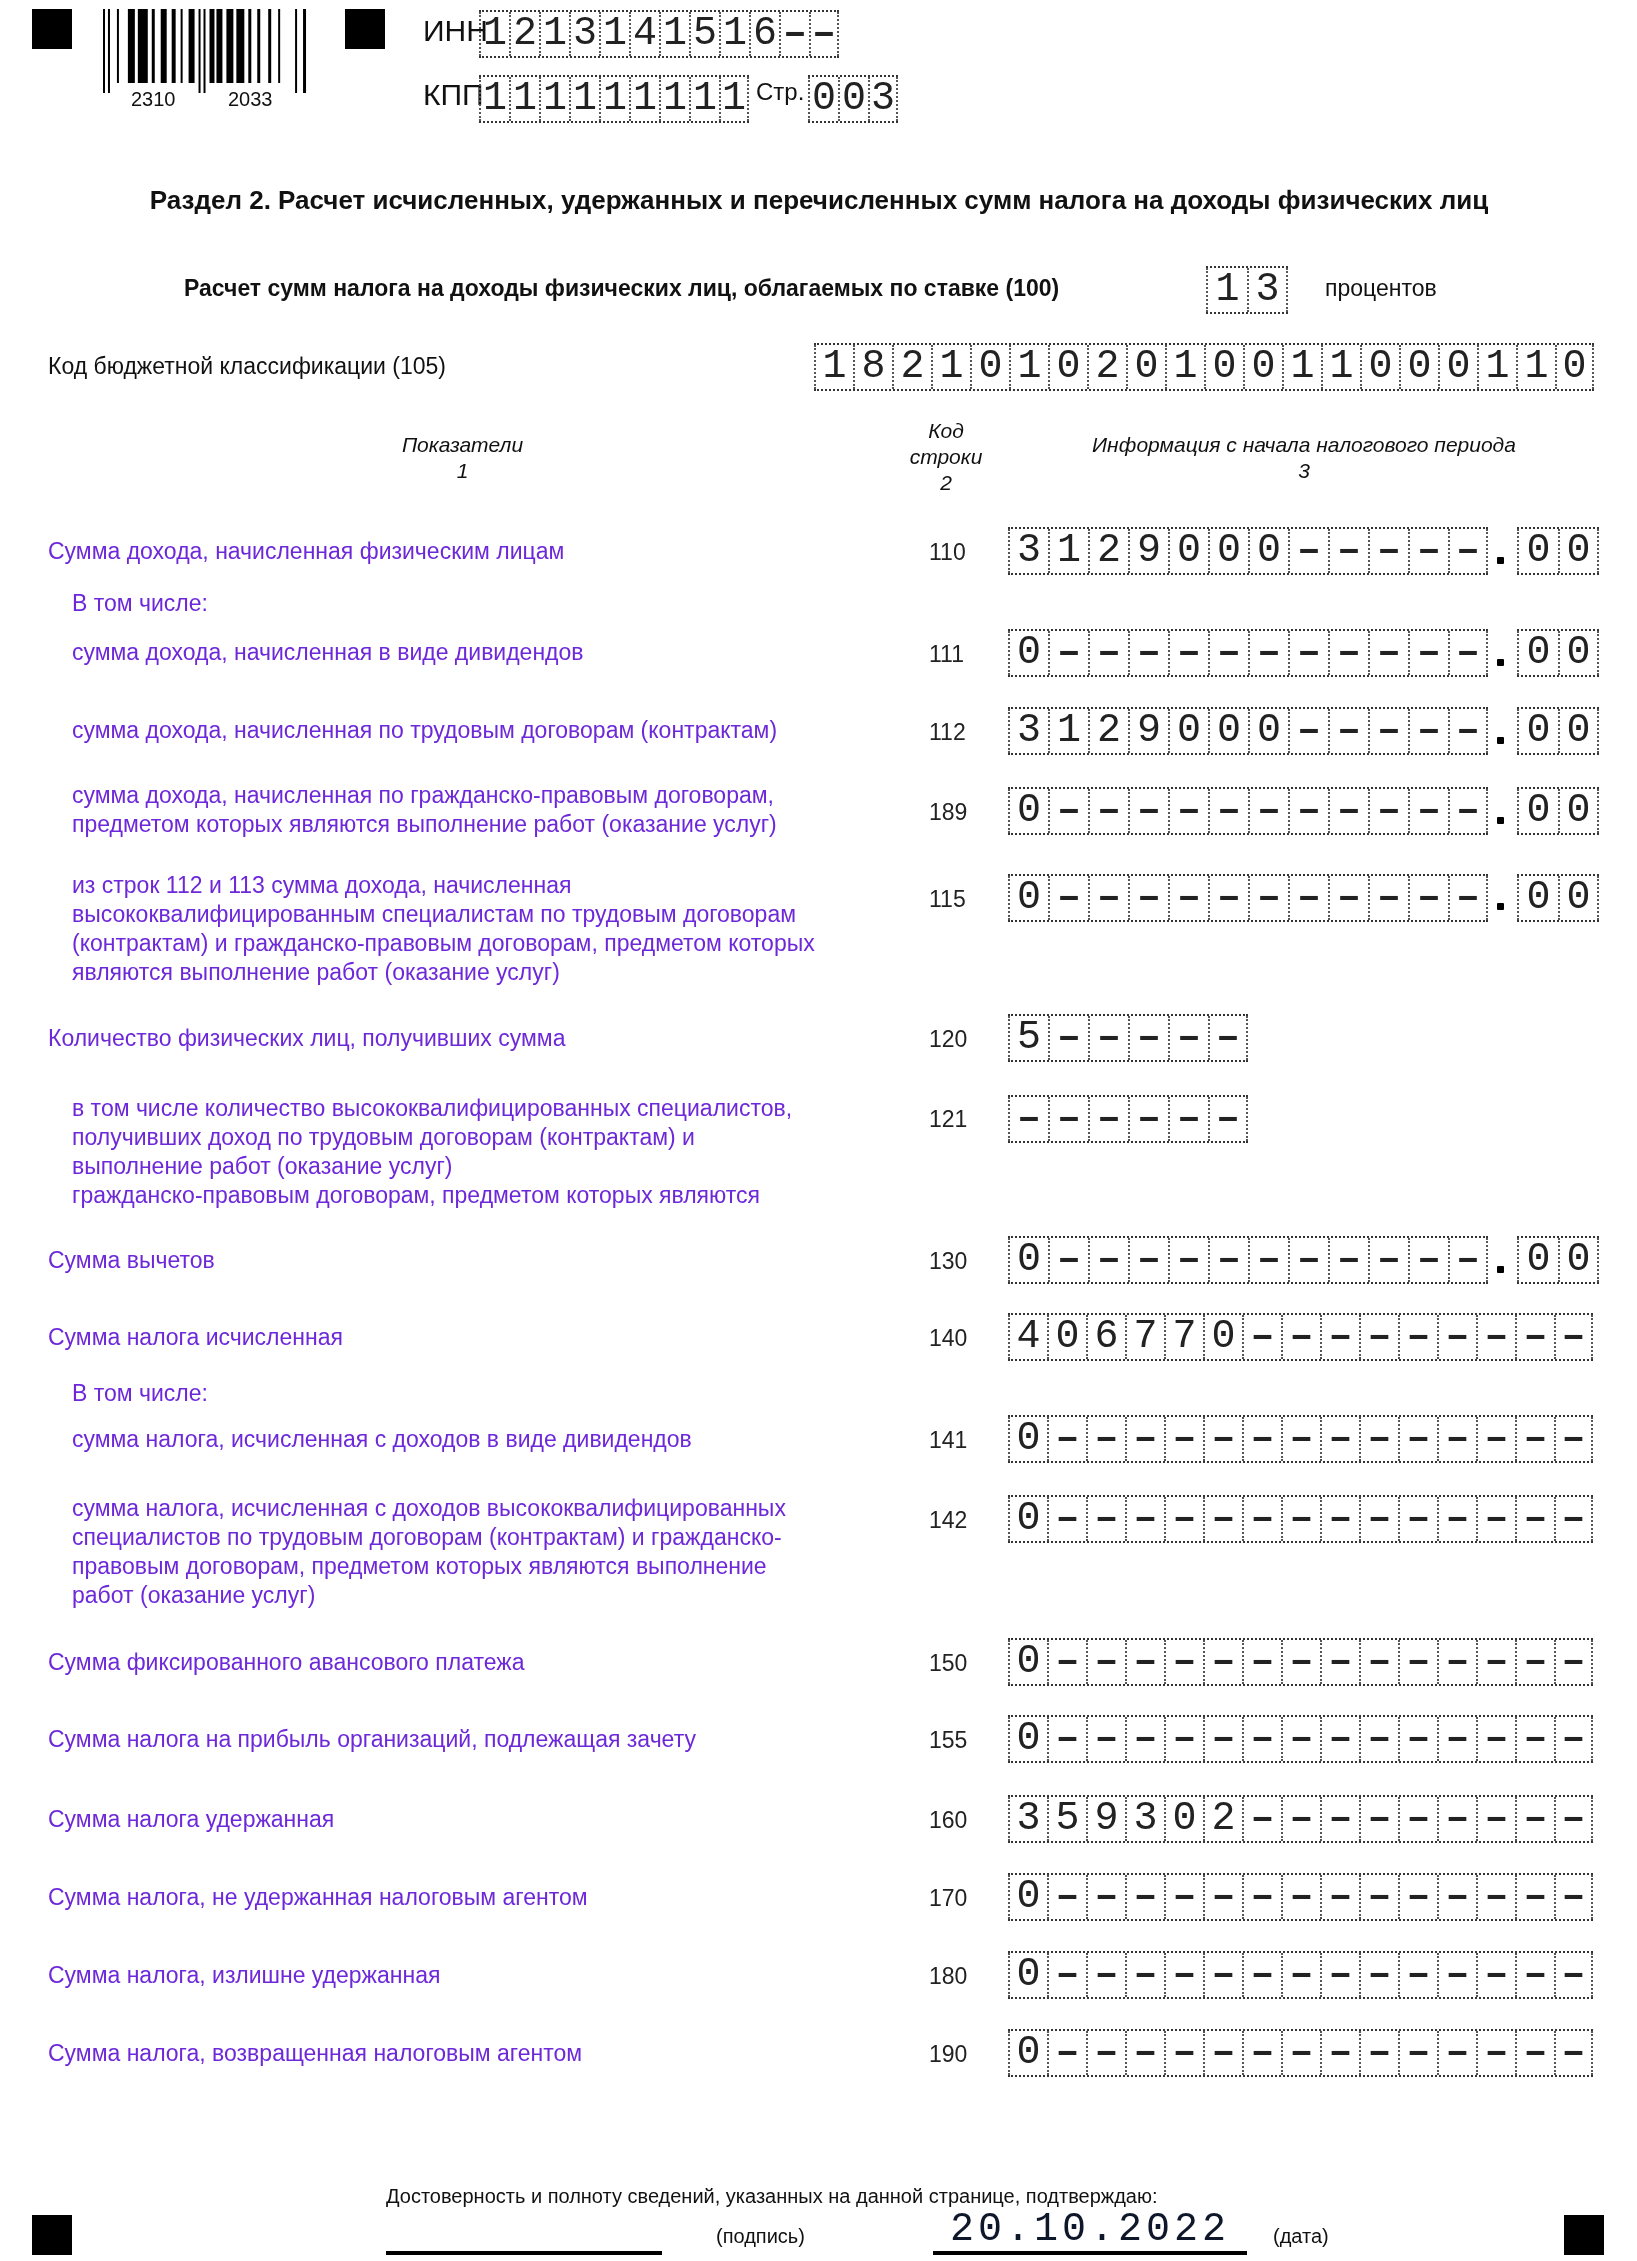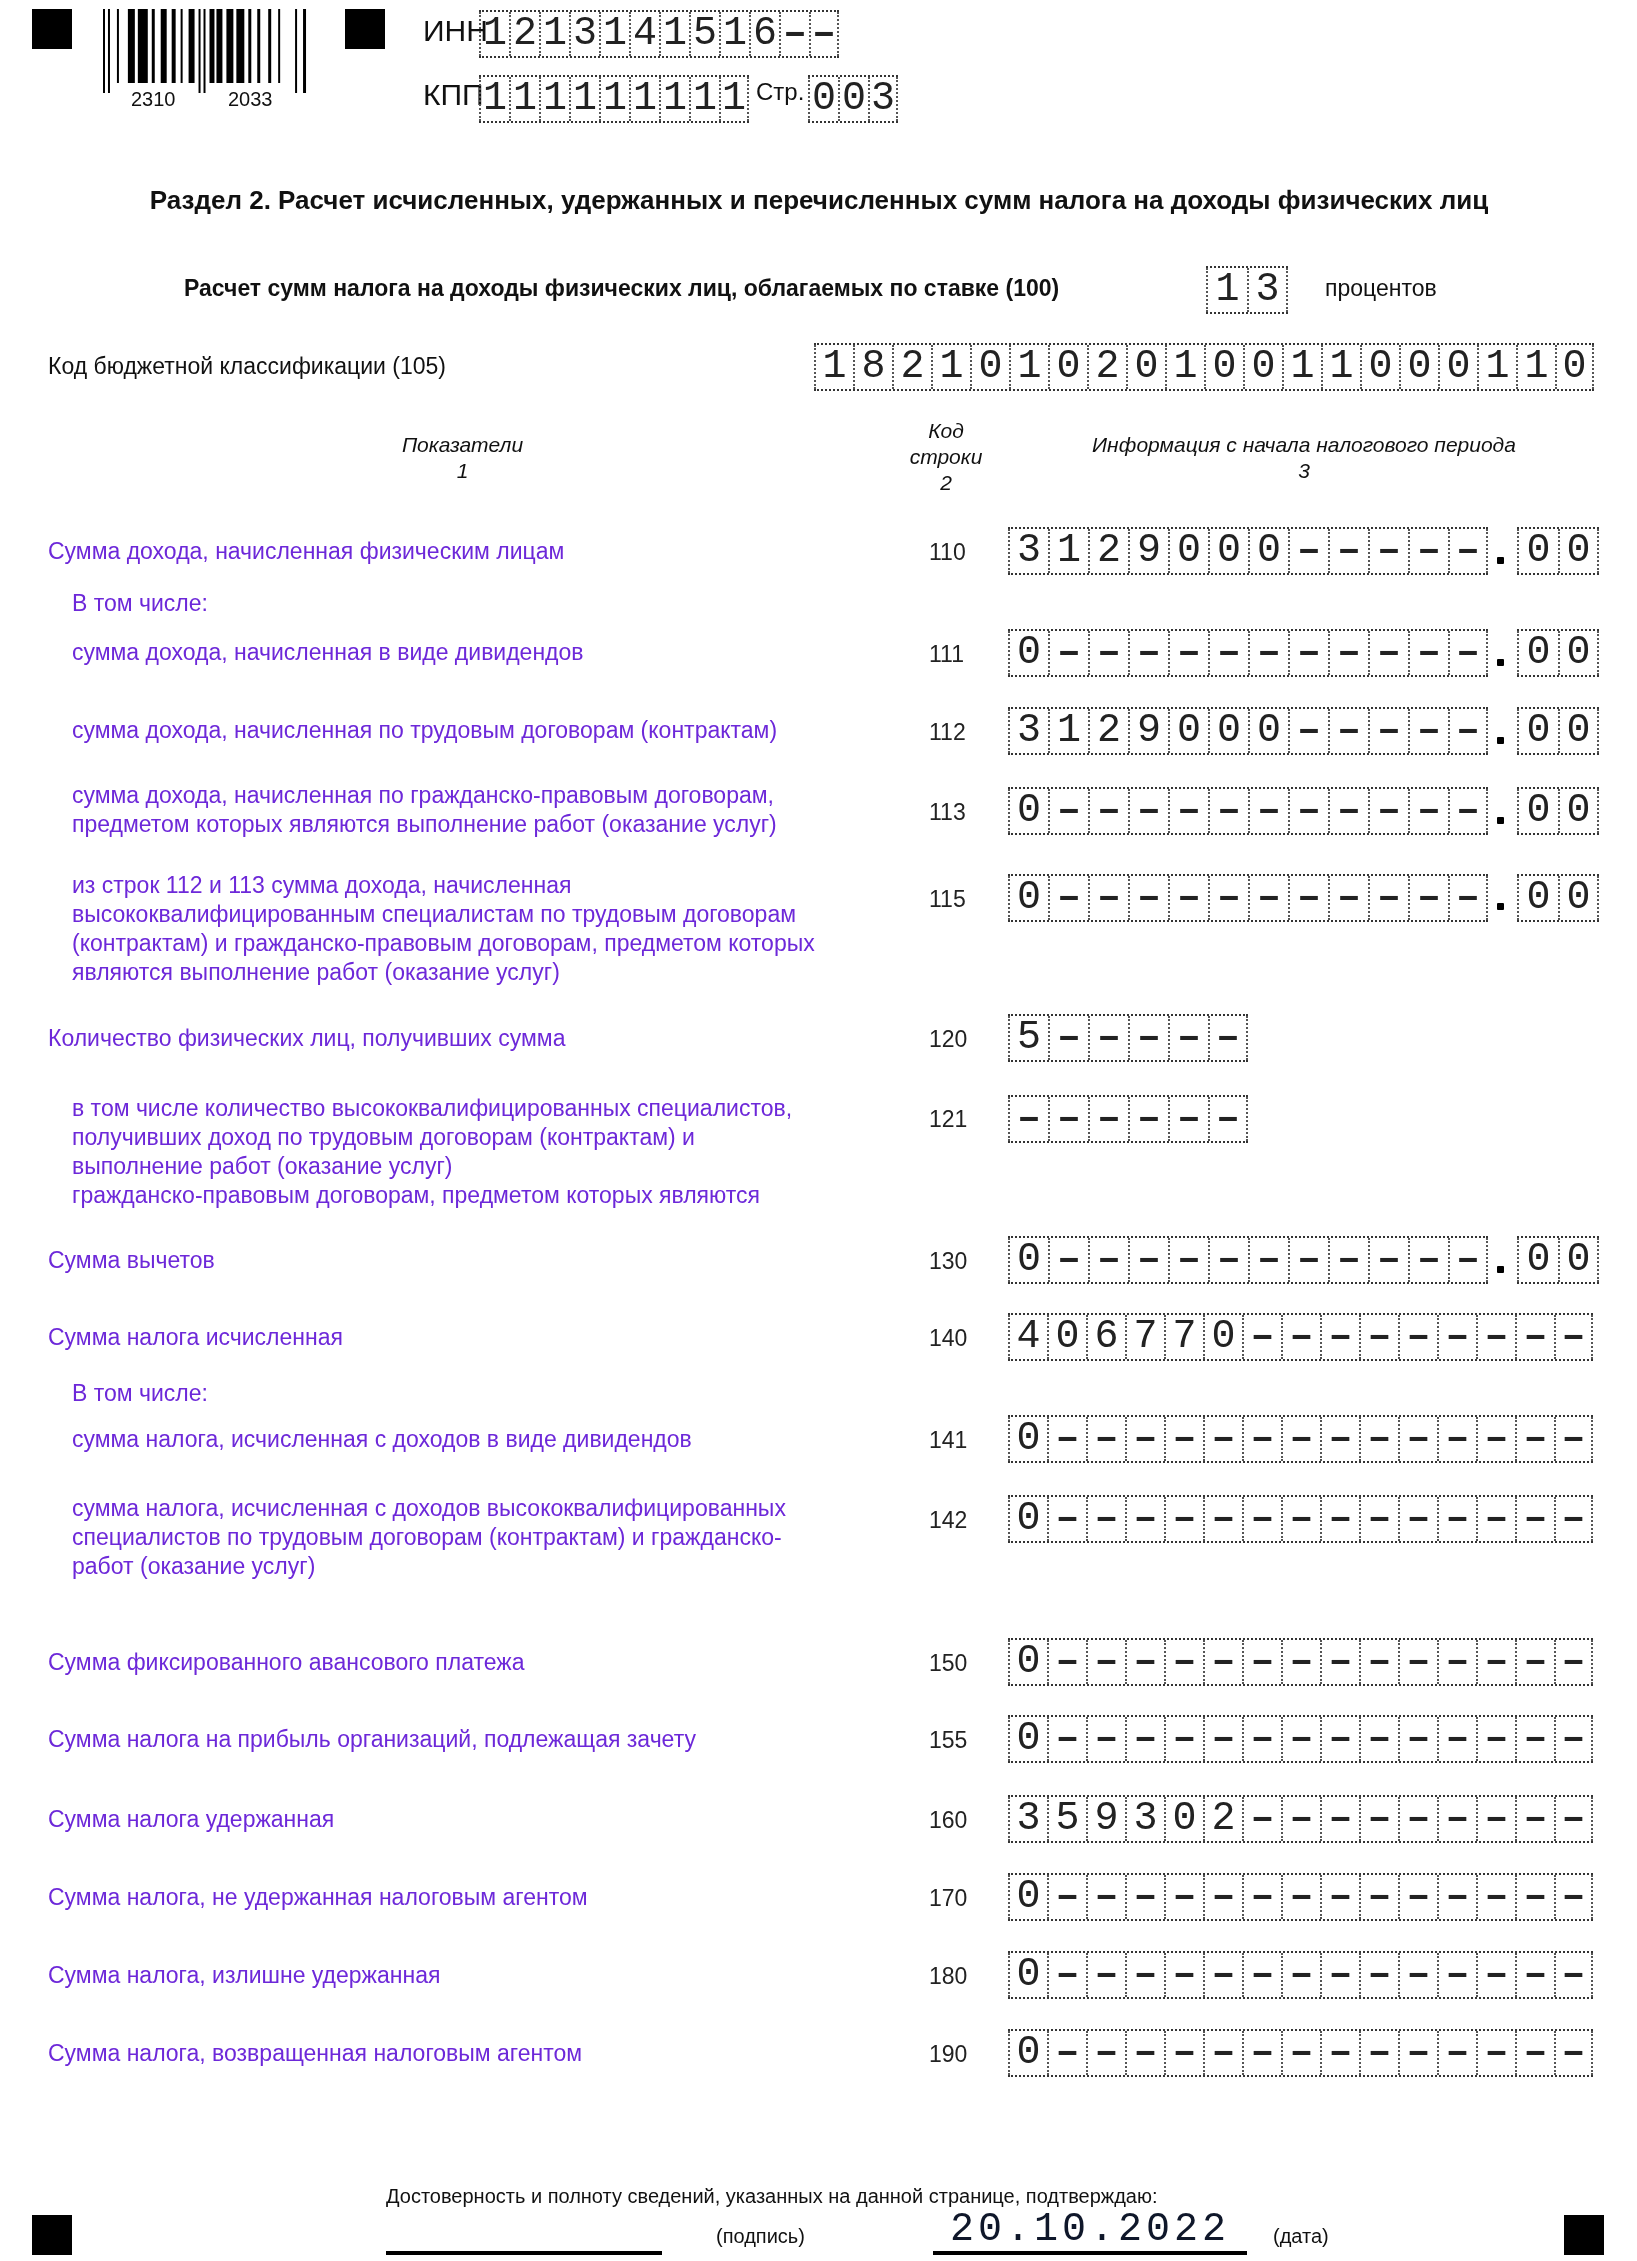--- a/index.html
+++ b/index.html
@@ -220,21 +220,21 @@
     </div>
     <div class="dot-sep" style="left: 1497px; top: 737px;"></div>
     <div class="cells" style="left: 1517px; top: 707px;">
       <div class="cell" style="width: 41px;">0</div>
       <div class="cell" style="width: 41px;">0</div>
     </div>
     <div class="row-text" style="left: 72px; top: 781px;">
       <div>сумма дохода, начисленная по гражданско-правовым договорам,</div>
       <div>предметом которых являются выполнение работ (оказание услуг)</div>
     </div>
-    <div class="row-code" style="top: 799px;">113</div>
+    <div class="row-code" style="top: 799px;">189</div>
     <div class="cells" style="left: 1008px; top: 787px;">
       <div class="cell" style="width: 40px;">0</div>
       <div class="cell dash" style="width: 40px;">–</div>
       <div class="cell dash" style="width: 40px;">–</div>
       <div class="cell dash" style="width: 40px;">–</div>
       <div class="cell dash" style="width: 40px;">–</div>
       <div class="cell dash" style="width: 40px;">–</div>
       <div class="cell dash" style="width: 40px;">–</div>
       <div class="cell dash" style="width: 40px;">–</div>
       <div class="cell dash" style="width: 40px;">–</div>
@@ -361,20 +361,21 @@
       <div class="cell dash" style="width: 39px;">–</div>
       <div class="cell dash" style="width: 39px;">–</div>
       <div class="cell dash" style="width: 39px;">–</div>
       <div class="cell dash" style="width: 39px;">–</div>
       <div class="cell dash" style="width: 39px;">–</div>
       <div class="cell dash" style="width: 39px;">–</div>
     </div>
     <div class="row-text" style="left: 72px; top: 1494px;">
       <div>сумма налога, исчисленная с доходов высококвалифицированных</div>
       <div>специалистов по трудовым договорам (контрактам) и гражданско-</div>
+      <div>правовым договорам, предметом которых являются выполнение</div>
       <div>работ (оказание услуг)</div>
     </div>
     <div class="row-code" style="top: 1507px;">142</div>
     <div class="cells" style="left: 1008px; top: 1495px;">
       <div class="cell" style="width: 39px;">0</div>
       <div class="cell dash" style="width: 39px;">–</div>
       <div class="cell dash" style="width: 39px;">–</div>
       <div class="cell dash" style="width: 39px;">–</div>
       <div class="cell dash" style="width: 39px;">–</div>
       <div class="cell dash" style="width: 39px;">–</div>

